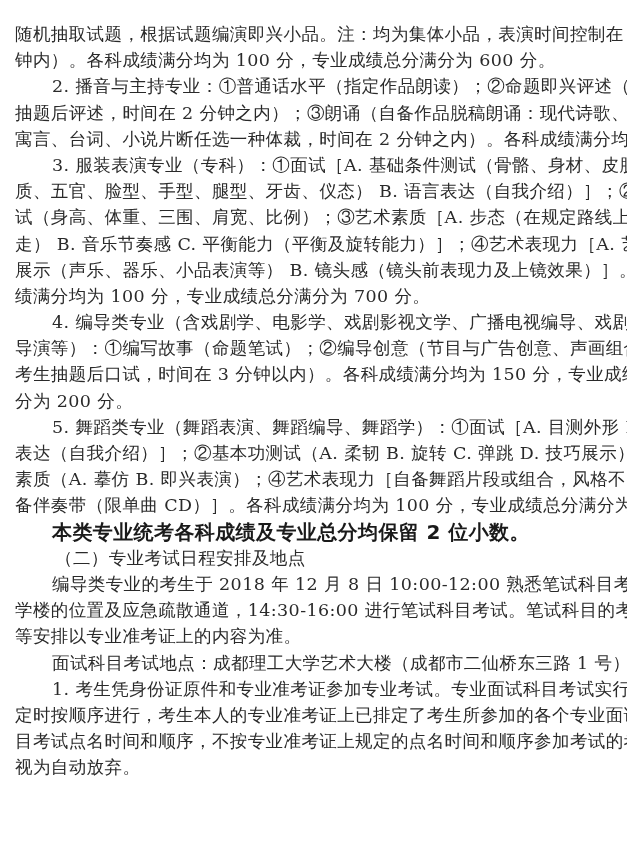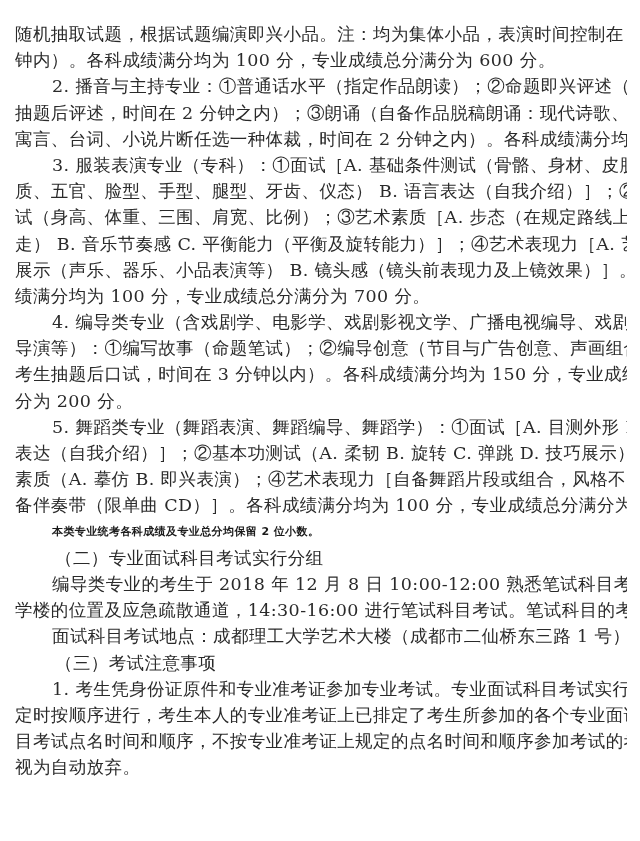--- a/index.html
+++ b/index.html
@@ -1,21 +1,21 @@
 <!DOCTYPE html>
 <html><head>
 <meta charset="utf-8">
 <style>
   html, body { margin:0; padding:0; }
   body { width:640px; height:841px; background:#ffffff; overflow:hidden; position:relative; }
   .page { position:absolute; left:15px; top:21px; width:612px; font-family:"DejaVu Serif", "Liberation Serif", serif; color:#2a2a2a; font-size:17.5px; }
   .line { height:26.2px; line-height:26px; white-space:nowrap; overflow:hidden; letter-spacing:0.4px; }
   .just { text-align:justify; text-align-last:justify; }
   .indent { padding-left:37px; }
-  .bold { font-family:"DejaVu Sans", "Liberation Sans", sans-serif; font-weight:bold; color:#1a1a1a; font-size:11px; padding-left:37px; }
+  .bold { font-family:"DejaVu Sans", "Liberation Sans", sans-serif; font-weight:bold; color:#1a1a1a; font-size:20px; padding-left:37px; }
   .sub { padding-left:40px; }
 </style>
 </head>
 <body>
 
 <div class="page">
   <div class="line just">随机抽取试题，根据试题编演即兴小品。注：均为集体小品，表演时间控制在 5 分</div>
   <div class="line">钟内）。各科成绩满分均为 100 分，专业成绩总分满分为 600 分。</div>
   <div class="line just indent">2. 播音与主持专业：①普通话水平（指定作品朗读）；②命题即兴评述（考生</div>
   <div class="line just">抽题后评述，时间在 2 分钟之内）；③朗诵（自备作品脱稿朗诵：现代诗歌、散文、</div>
@@ -28,22 +28,22 @@
   <div class="line">绩满分均为 100 分，专业成绩总分满分为 700 分。</div>
   <div class="line just indent">4. 编导类专业（含戏剧学、电影学、戏剧影视文学、广播电视编导、戏剧影视</div>
   <div class="line just">导演等）：①编写故事（命题笔试）；②编导创意（节目与广告创意、声画组合等，</div>
   <div class="line just">考生抽题后口试，时间在 3 分钟以内）。各科成绩满分均为 150 分，专业成绩总分满</div>
   <div class="line">分为 200 分。</div>
   <div class="line just indent">5. 舞蹈类专业（舞蹈表演、舞蹈编导、舞蹈学）：①面试［A. 目测外形 B. 语言</div>
   <div class="line just">表达（自我介绍）］；②基本功测试（A. 柔韧 B. 旋转 C. 弹跳 D. 技巧展示）；③艺术</div>
   <div class="line just">素质（A. 摹仿 B. 即兴表演）；④艺术表现力［自备舞蹈片段或组合，风格不限，自</div>
   <div class="line just">备伴奏带（限单曲 CD）］。各科成绩满分均为 100 分，专业成绩总分满分为 400 分。</div>
   <div class="line bold">本类专业统考各科成绩及专业总分均保留 2 位小数。</div>
-  <div class="line sub">（二）专业面试科目考试实行分组</div>
+  <div class="line sub">（二）专业考试日程安排及地点</div>
   <div class="line just indent">编导类专业的考生于 2018 年 12 月 8 日 10:00-12:00 熟悉笔试科目考场所在教</div>
   <div class="line just">学楼的位置及应急疏散通道，14:30-16:00 进行笔试科目考试。笔试科目的考试地点</div>
+  <div class="line">等安排以专业准考证上的内容为准。</div>
   <div class="line indent">面试科目考试地点：成都理工大学艺术大楼（成都市二仙桥东三路 1 号）。</div>
-  <div class="line sub">（三）考试注意事项</div>
   <div class="line just indent">1. 考生凭身份证原件和专业准考证参加专业考试。专业面试科目考试实行分组</div>
   <div class="line just">定时按顺序进行，考生本人的专业准考证上已排定了考生所参加的各个专业面试科</div>
   <div class="line just">目考试点名时间和顺序，不按专业准考证上规定的点名时间和顺序参加考试的考生，</div>
   <div class="line">视为自动放弃。</div>
 </div>
 
 </body></html>

